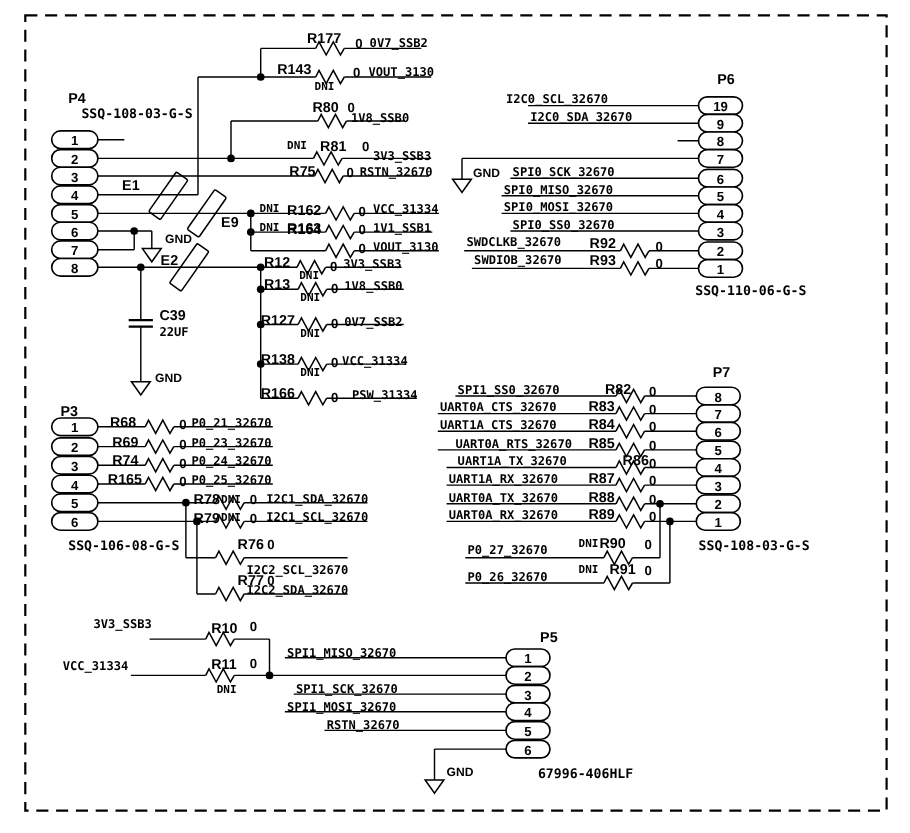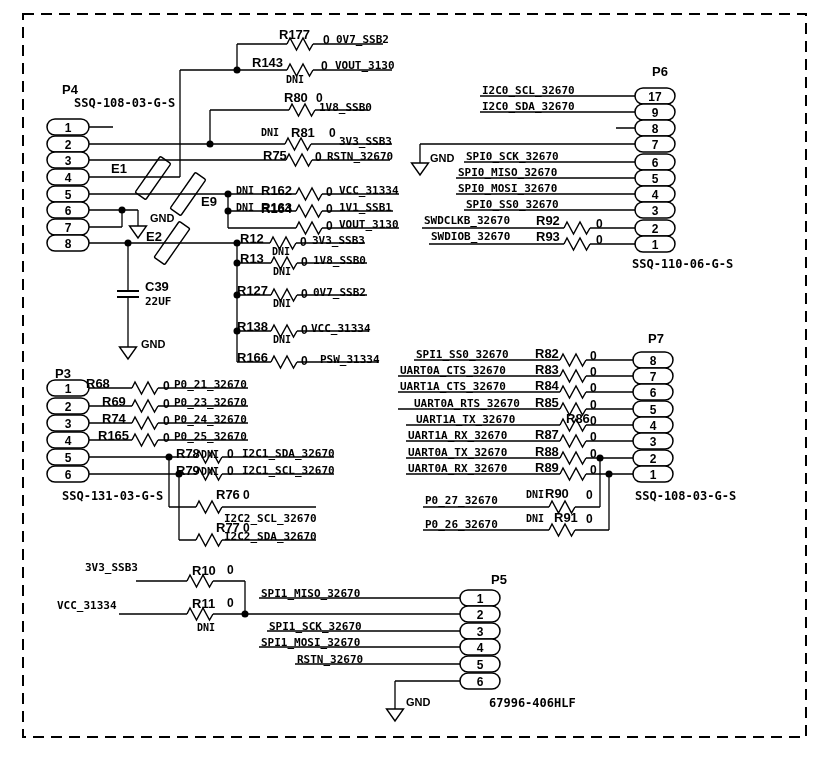--- a/index.html
+++ b/index.html
@@ -343,29 +343,29 @@
 
 <span class="t ref" style="left:237px;top:350px">R166</span>
 <span class="t val" style="left:301px;top:354px">0</span>
 <span class="t net" style="left:320px;top:353px">PSW_31334</span>
 
 <span class="t ref" style="left:145px;top:279px">C39</span>
 <span class="t cv" style="left:145px;top:295px">22UF</span>
 <span class="t gnd" style="left:141px;top:338px">GND</span>
 
 <span class="t cref" style="left:55px;top:366px">P3</span>
-<span class="t part" style="left:62px;top:489px">SSQ-131-03-G-S</span>
+<span class="t part" style="left:62px;top:489px">SSQ-106-08-G-S</span>
 <span class="t pn pn4" style="left:47px;top:382px">1</span>
 <span class="t pn pn4" style="left:47px;top:400px">2</span>
 <span class="t pn pn4" style="left:47px;top:417px">3</span>
 <span class="t pn pn4" style="left:47px;top:434px">4</span>
 <span class="t pn pn4" style="left:47px;top:451px">5</span>
 <span class="t pn pn4" style="left:47px;top:468px">6</span>
 
-<span class="t ref" style="left:86px;top:376px">R68</span>
+<span class="t ref" style="left:100px;top:376px">R68</span>
 <span class="t val" style="left:163px;top:379px">0</span>
 <span class="t net" style="left:174px;top:378px">P0_21_32670</span>
 <span class="t ref" style="left:102px;top:394px">R69</span>
 <span class="t val" style="left:163px;top:397px">0</span>
 <span class="t net" style="left:174px;top:396px">P0_23_32670</span>
 <span class="t ref" style="left:102px;top:411px">R74</span>
 <span class="t val" style="left:163px;top:414px">0</span>
 <span class="t net" style="left:174px;top:413px">P0_24_32670</span>
 <span class="t ref" style="left:98px;top:428px">R165</span>
 <span class="t val" style="left:163px;top:431px">0</span>
@@ -405,32 +405,32 @@
 <span class="t part" style="left:489px;top:696px">67996-406HLF</span>
 <span class="t pn" style="left:460px;top:592px">1</span>
 <span class="t pn" style="left:460px;top:608px">2</span>
 <span class="t pn" style="left:460px;top:625px">3</span>
 <span class="t pn" style="left:460px;top:641px">4</span>
 <span class="t pn" style="left:460px;top:658px">5</span>
 <span class="t pn" style="left:460px;top:675px">6</span>
 
 <span class="t cref" style="left:652px;top:64px">P6</span>
 <span class="t part" style="left:632px;top:257px">SSQ-110-06-G-S</span>
-<span class="t pn" style="left:635px;top:90px">17</span>
+<span class="t pn" style="left:635px;top:90px">19</span>
 <span class="t pn" style="left:635px;top:106px">9</span>
 <span class="t pn" style="left:635px;top:122px">8</span>
 <span class="t pn" style="left:635px;top:138px">7</span>
 <span class="t pn" style="left:635px;top:156px">6</span>
 <span class="t pn" style="left:635px;top:172px">5</span>
 <span class="t pn" style="left:635px;top:188px">4</span>
 <span class="t pn" style="left:635px;top:204px">3</span>
 <span class="t pn" style="left:635px;top:222px">2</span>
 <span class="t pn" style="left:635px;top:238px">1</span>
 
-<span class="t net" style="left:482px;top:84px">I2C0_SCL_32670</span>
+<span class="t net" style="left:460px;top:84px">I2C0_SCL_32670</span>
 <span class="t net" style="left:482px;top:100px">I2C0_SDA_32670</span>
 <span class="t gnd" style="left:430px;top:152px">GND</span>
 <span class="t net" style="left:466px;top:150px">SPI0_SCK_32670</span>
 <span class="t net" style="left:458px;top:166px">SPI0_MISO_32670</span>
 <span class="t net" style="left:458px;top:182px">SPI0_MOSI_32670</span>
 <span class="t net" style="left:466px;top:198px">SPI0_SS0_32670</span>
 <span class="t net" style="left:424px;top:214px">SWDCLKB_32670</span>
 <span class="t ref" style="left:536px;top:213px">R92</span>
 <span class="t val" style="left:596px;top:217px">0</span>
 <span class="t net" style="left:431px;top:230px">SWDIOB_32670</span>
@@ -442,21 +442,21 @@
 <span class="t pn" style="left:633px;top:354px">8</span>
 <span class="t pn" style="left:633px;top:370px">7</span>
 <span class="t pn" style="left:633px;top:386px">6</span>
 <span class="t pn" style="left:633px;top:403px">5</span>
 <span class="t pn" style="left:633px;top:419px">4</span>
 <span class="t pn" style="left:633px;top:435px">3</span>
 <span class="t pn" style="left:633px;top:452px">2</span>
 <span class="t pn" style="left:633px;top:468px">1</span>
 
 <span class="t net" style="left:416px;top:348px">SPI1_SS0_32670</span>
-<span class="t ref" style="left:535px;top:346px">R82</span>
+<span class="t ref" style="left:550px;top:346px">R82</span>
 <span class="t val" style="left:590px;top:349px">0</span>
 <span class="t net" style="left:400px;top:364px">UART0A_CTS_32670</span>
 <span class="t ref" style="left:535px;top:362px">R83</span>
 <span class="t val" style="left:590px;top:365px">0</span>
 <span class="t net" style="left:400px;top:380px">UART1A_CTS_32670</span>
 <span class="t ref" style="left:535px;top:378px">R84</span>
 <span class="t val" style="left:590px;top:381px">0</span>
 <span class="t net" style="left:414px;top:397px">UART0A_RTS_32670</span>
 <span class="t ref" style="left:535px;top:395px">R85</span>
 <span class="t val" style="left:590px;top:398px">0</span>

